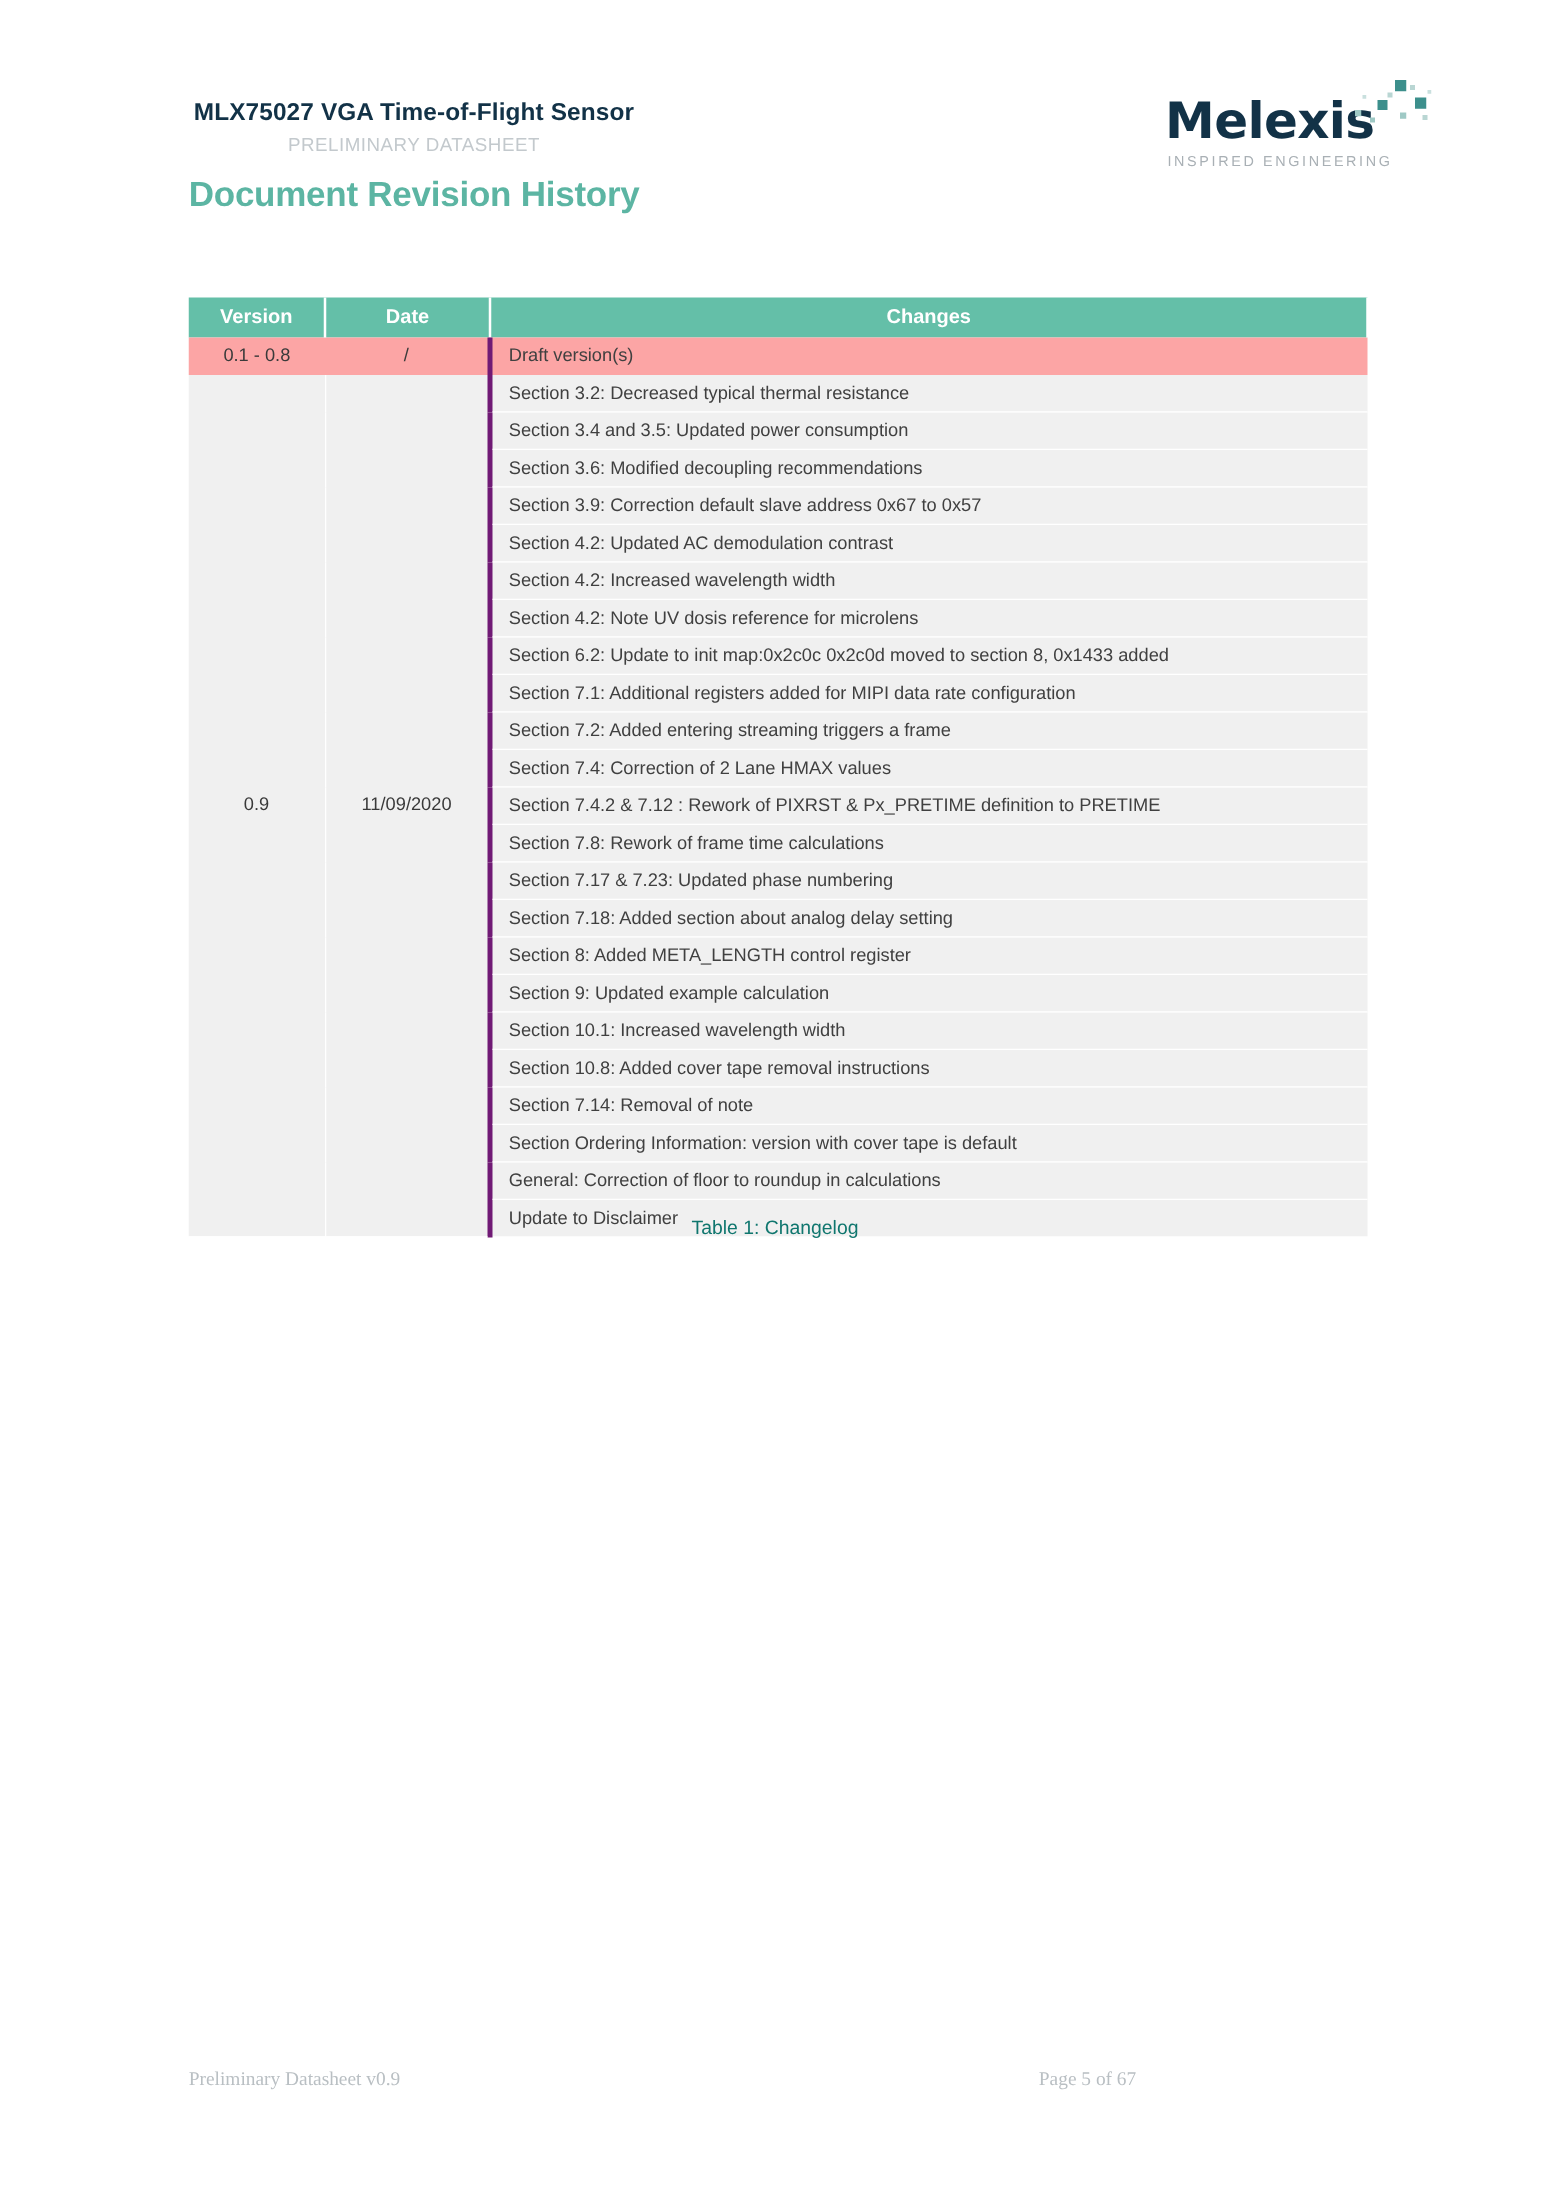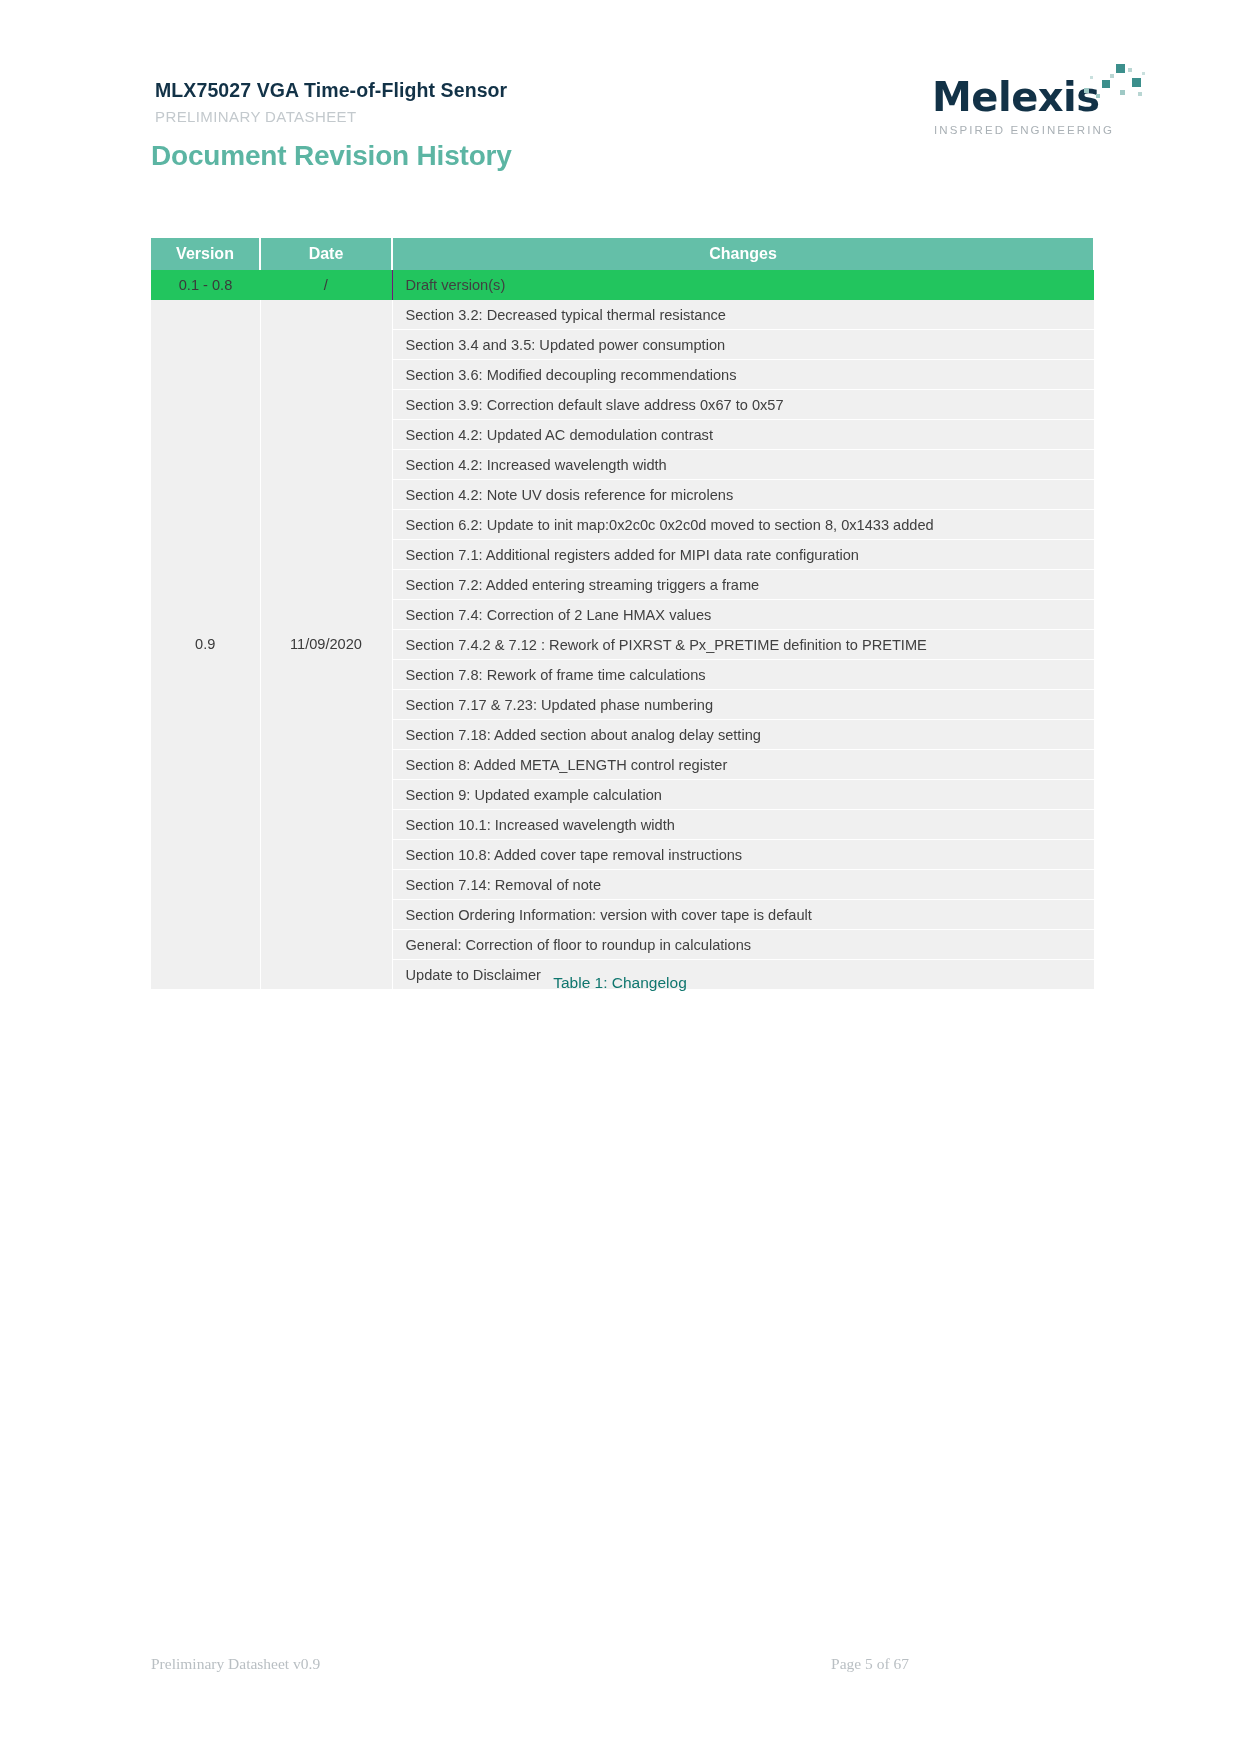--- a/index.html
+++ b/index.html
@@ -42,20 +42,21 @@
     color: #123247;
     letter-spacing: 0.1px;
     white-space: nowrap;
   }
   .doc-subtitle {
     margin-top: 6px;
     font-size: 15px;
     color: #c3c9cd;
     letter-spacing: 0.4px;
     white-space: nowrap;
+    text-align: center;
   }
 
   
   .logo-wrap {
     position: absolute;
     right: 112px;
     top: 52px;
     width: 200px;
     height: 78px;
   }
@@ -148,24 +149,24 @@
     vertical-align: middle;
     color: #404040;
     font-size: 14.6px;
   }
   td.vcell, td.dcell {
     text-align: center;
     color: #3a3a3a;
   }
   td.ccell {
     padding-left: 13px;
-    border-left: 1px solid #701a75;
+    border-left: 4px solid #701a75;
   }
   tr.row-white td {
-    background: #22c55e;
+    background: #fca5a5;
     height: 30px;
   }
   tr.row-grey td {
     background: #f0f0f0;
     height: 29px;
     border-bottom: 1px solid #ffffff;
   }
   tr.row-grey:last-child td {
     border-bottom: none;
   }

